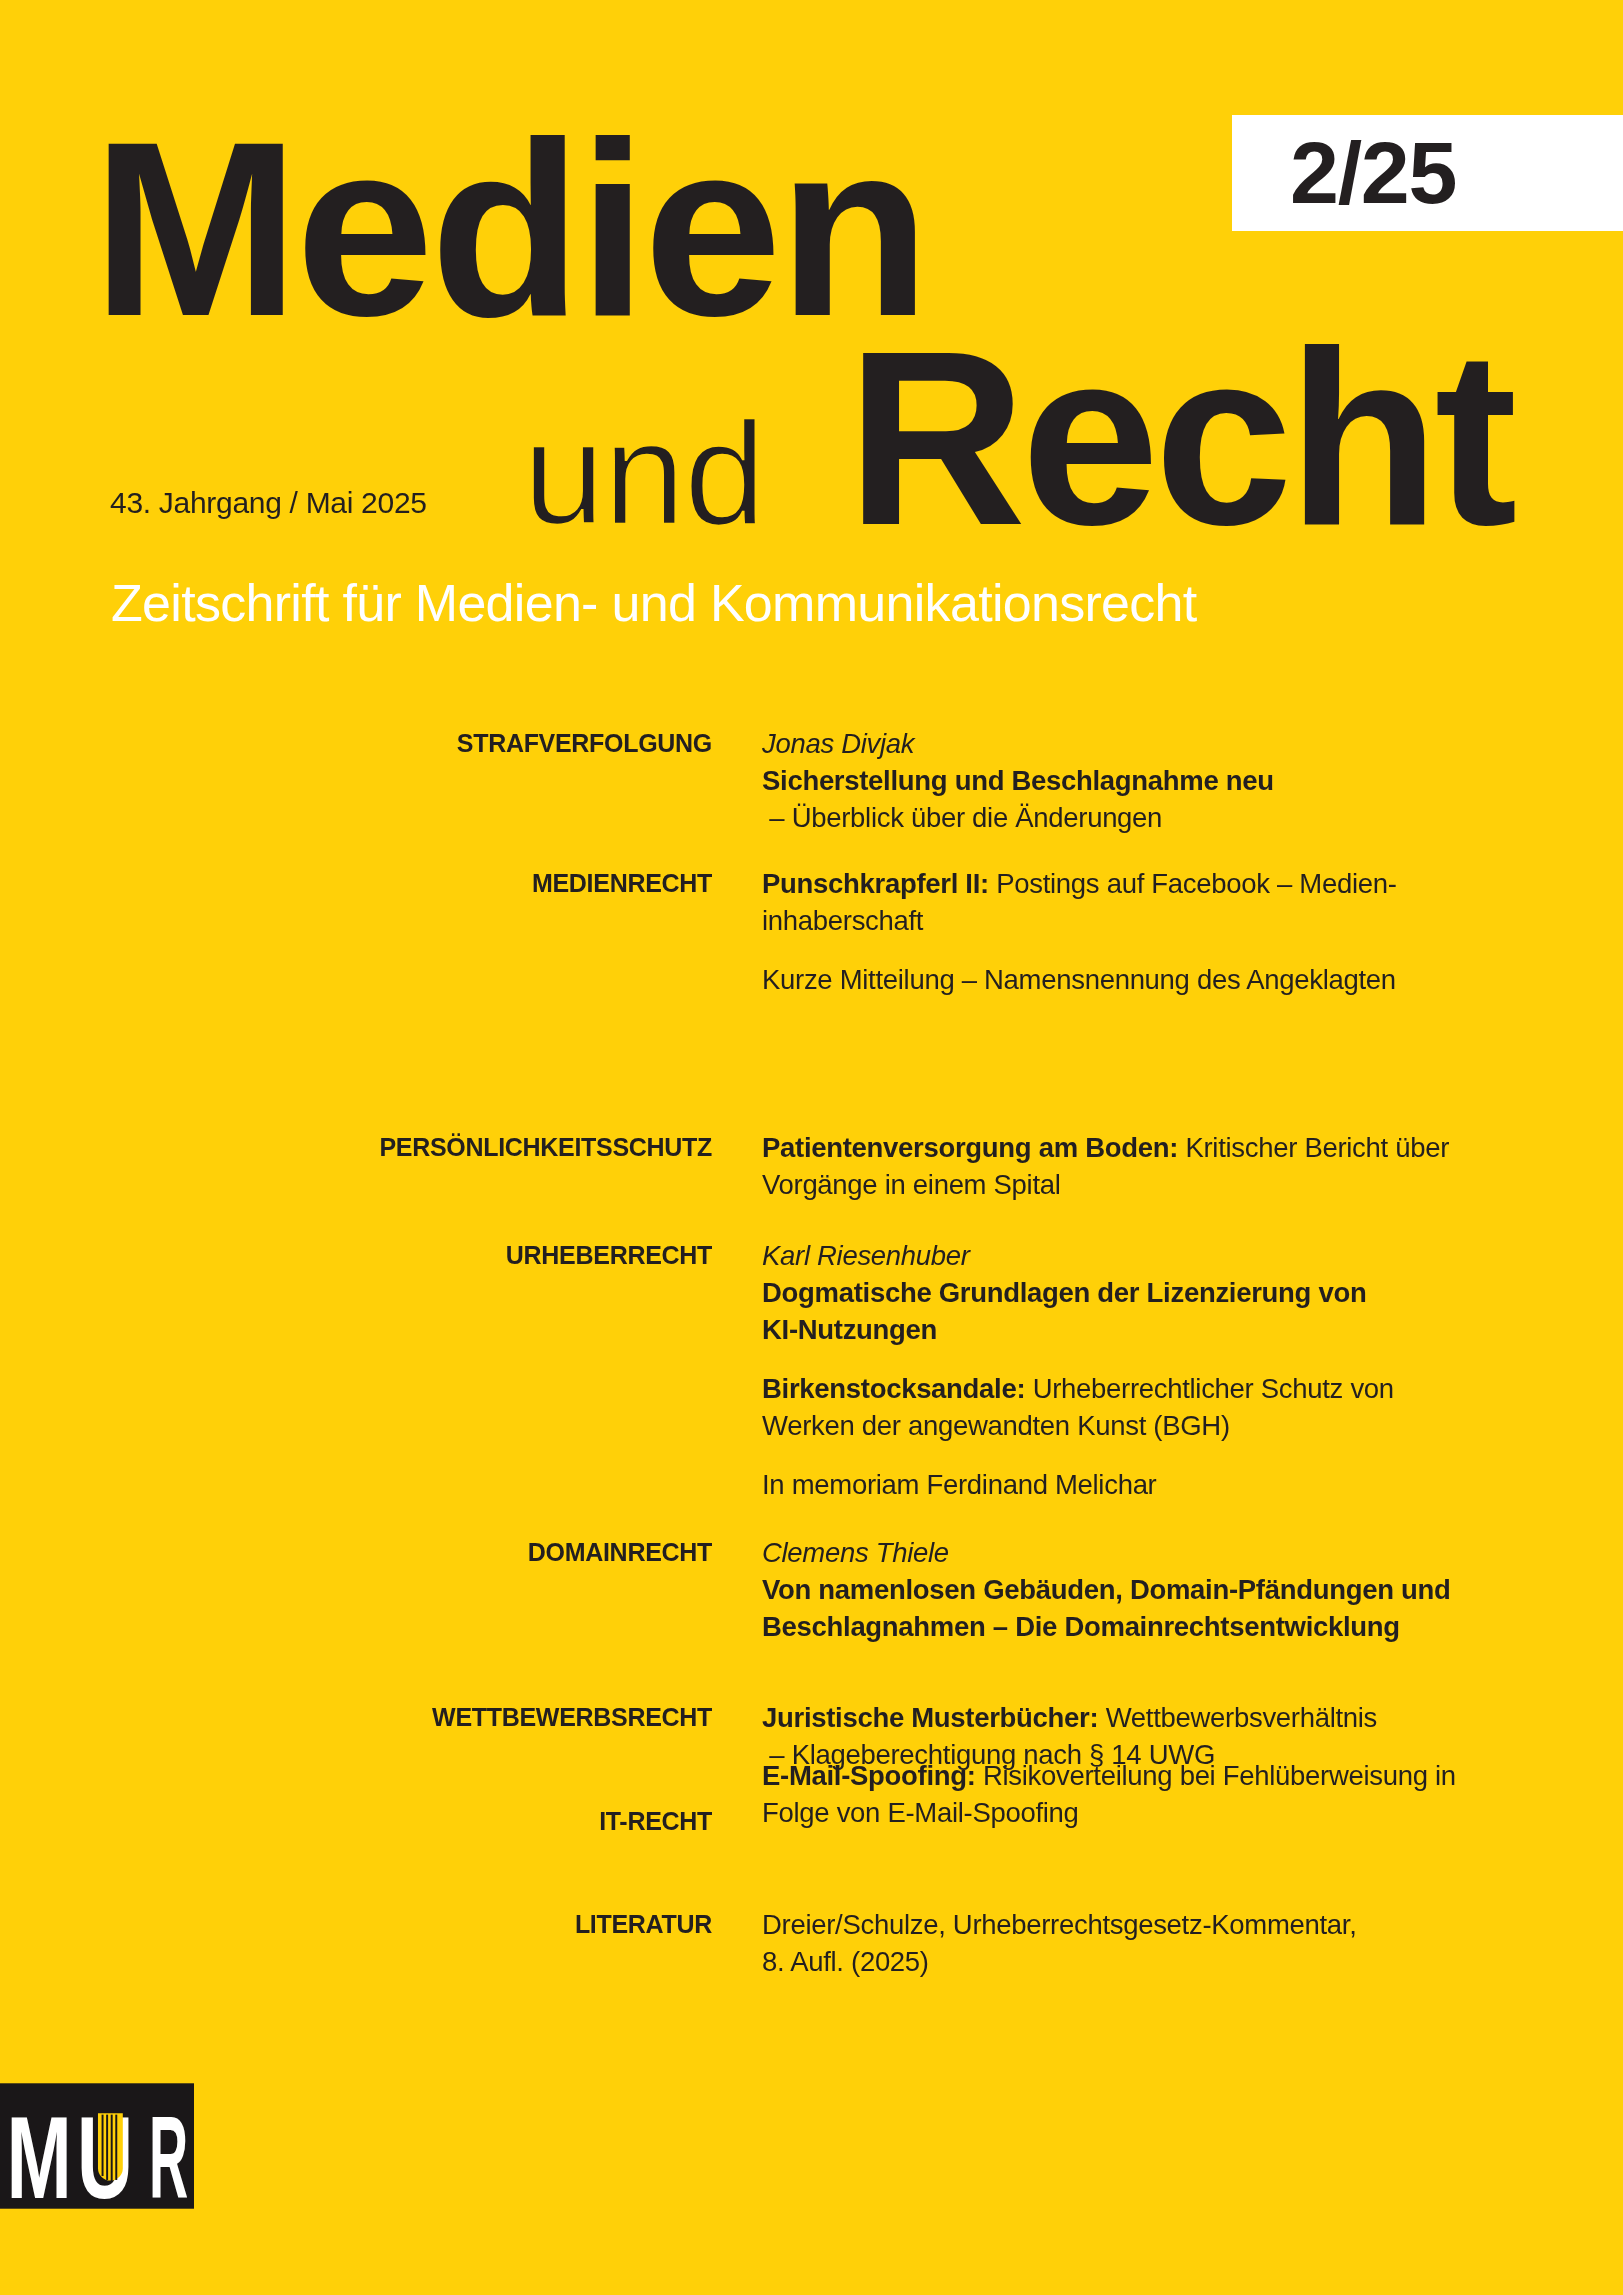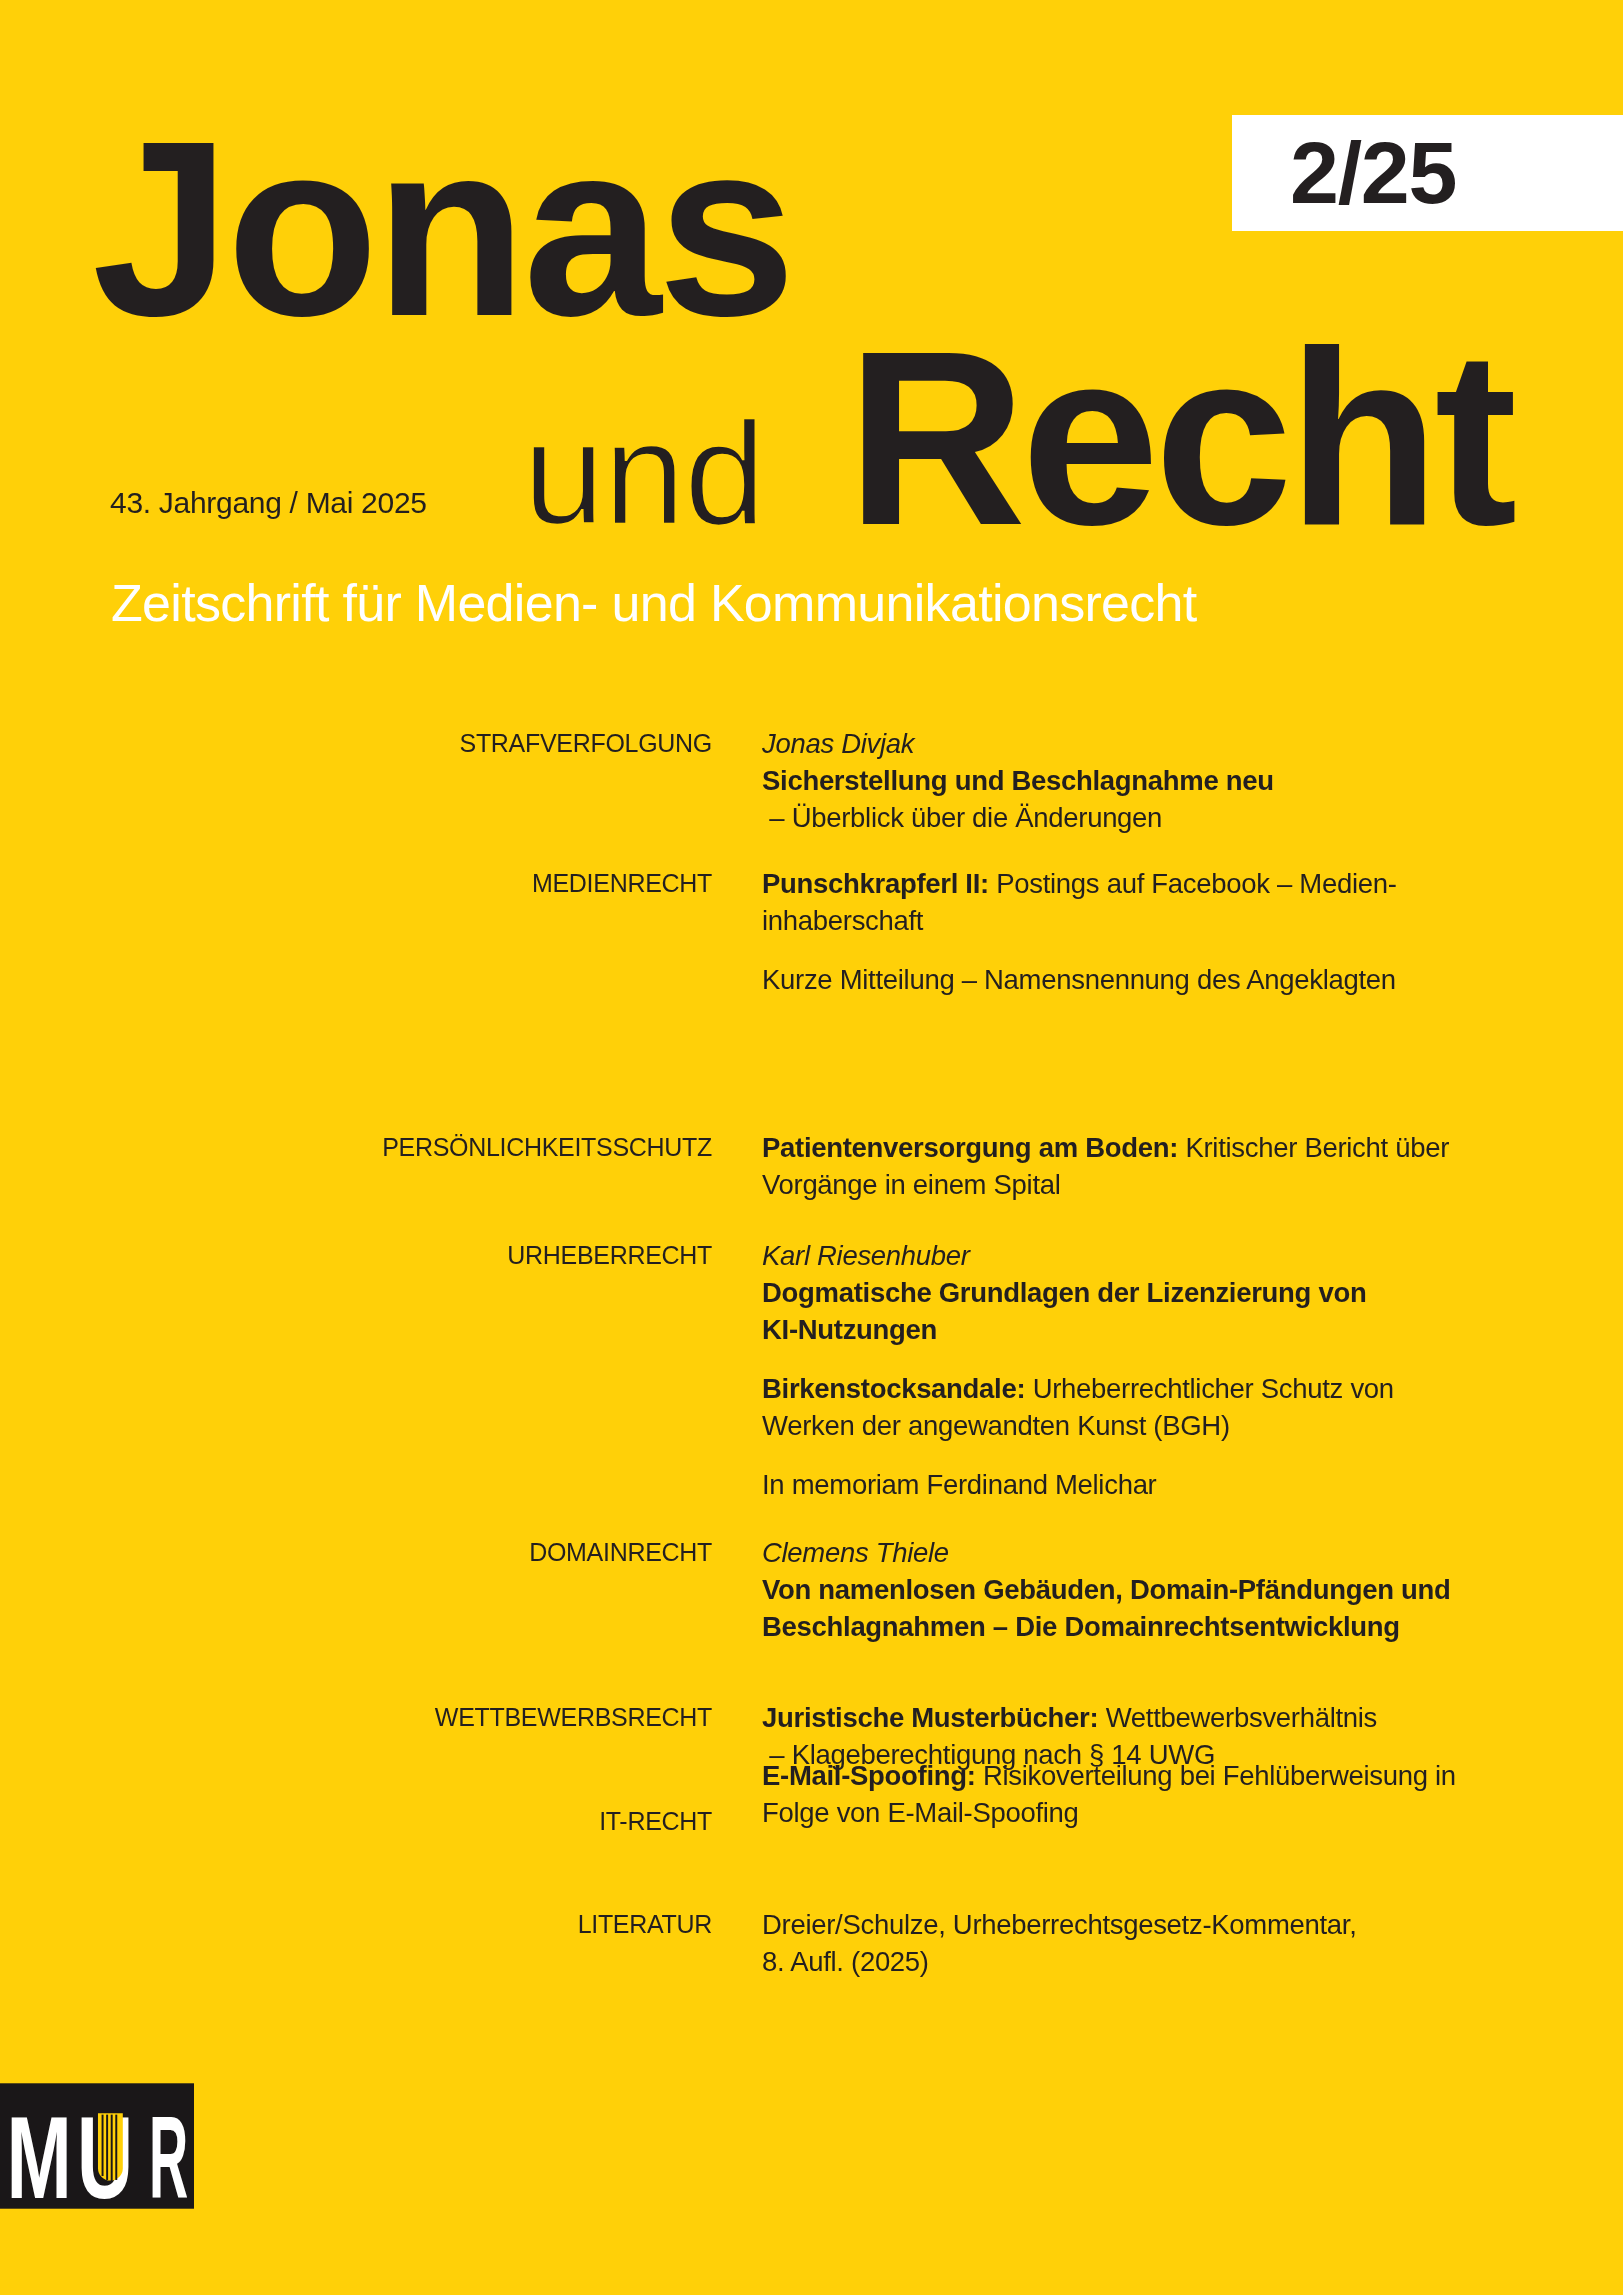--- a/index.html
+++ b/index.html
@@ -51,21 +51,21 @@
   .subtitle{
     position:absolute;left:111px;top:576px;
     font-size:52px;line-height:55px;letter-spacing:-0.7px;
     color:var(--white);white-space:nowrap;
   }
   .subtitle .b{font-weight:400;}
   
   .toc-label{
     position:absolute;left:262px;width:450px;
     text-align:right;
-    font-size:25px;font-weight:400;line-height:37px;
+    font-size:25px;font-weight:700;line-height:37px;
     letter-spacing:-0.3px;white-space:nowrap;
   }
   .toc-rows{
     position:absolute;left:762px;width:805px;
     font-size:27.5px;line-height:37px;letter-spacing:-0.3px;
   }
   .toc-line{min-height:37px;white-space:nowrap;}
   .toc-para + .toc-para{margin-top:22px;}
   .seg-b{font-weight:700;}
   .seg-i{font-style:italic;}
@@ -74,21 +74,21 @@
     position:absolute;left:0;top:2083px;width:194px;height:126px;
   }
 </style>
 </head>
 <body>
 
 <div class="issue-badge">
   <span class="issue-num">2/25</span>
 </div>
 
-<div class="title-medien">Jonas</div>
+<div class="title-medien">Medien</div>
 <div class="title-line2">
   <span class="title-und">und</span><span class="title-recht">Recht</span>
 </div>
 
 <div class="volume-date">43. Jahrgang / Mai 2025</div>
 
 <div class="subtitle" id="subtitle"><span class="seg-b b">Zeitschrift</span><span class="seg-r"> für </span><span class="seg-b b">Medien-</span><span class="seg-r"> und </span><span class="seg-b b">Kommunikationsrecht</span></div>
 
 <div id="toc">
     <div class="toc-label" style="top: 725px;">STRAFVERFOLGUNG</div>

